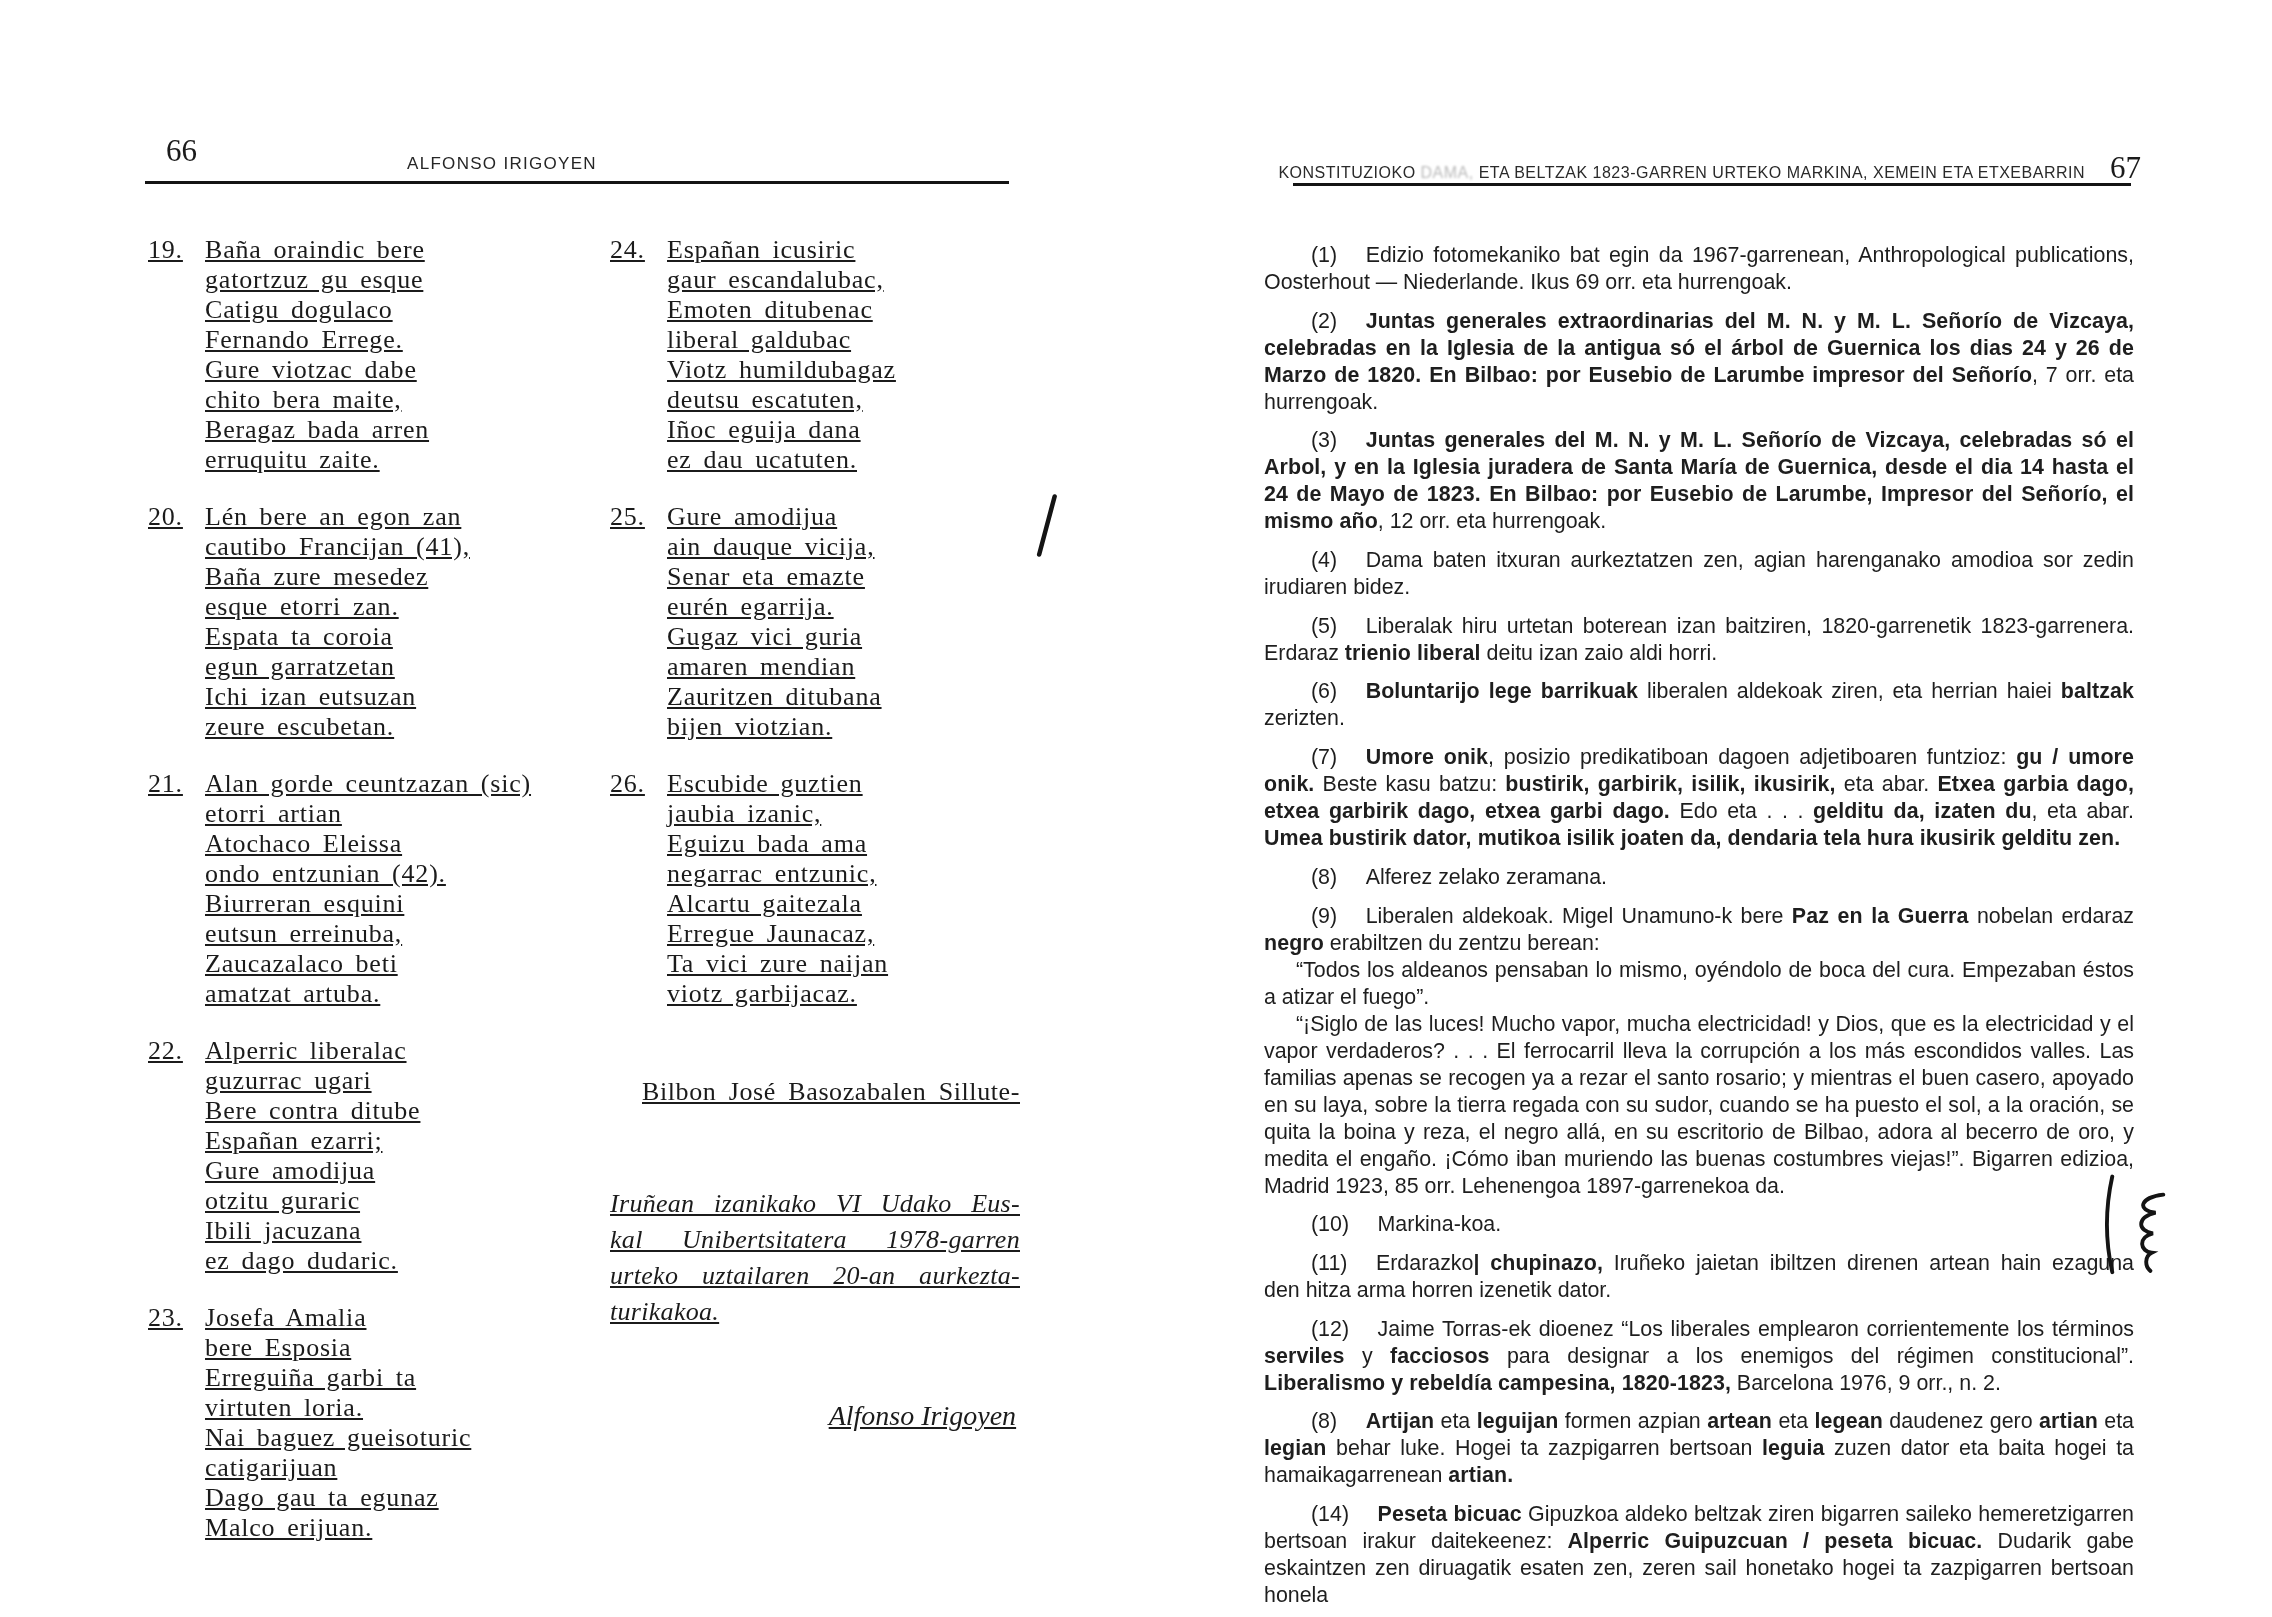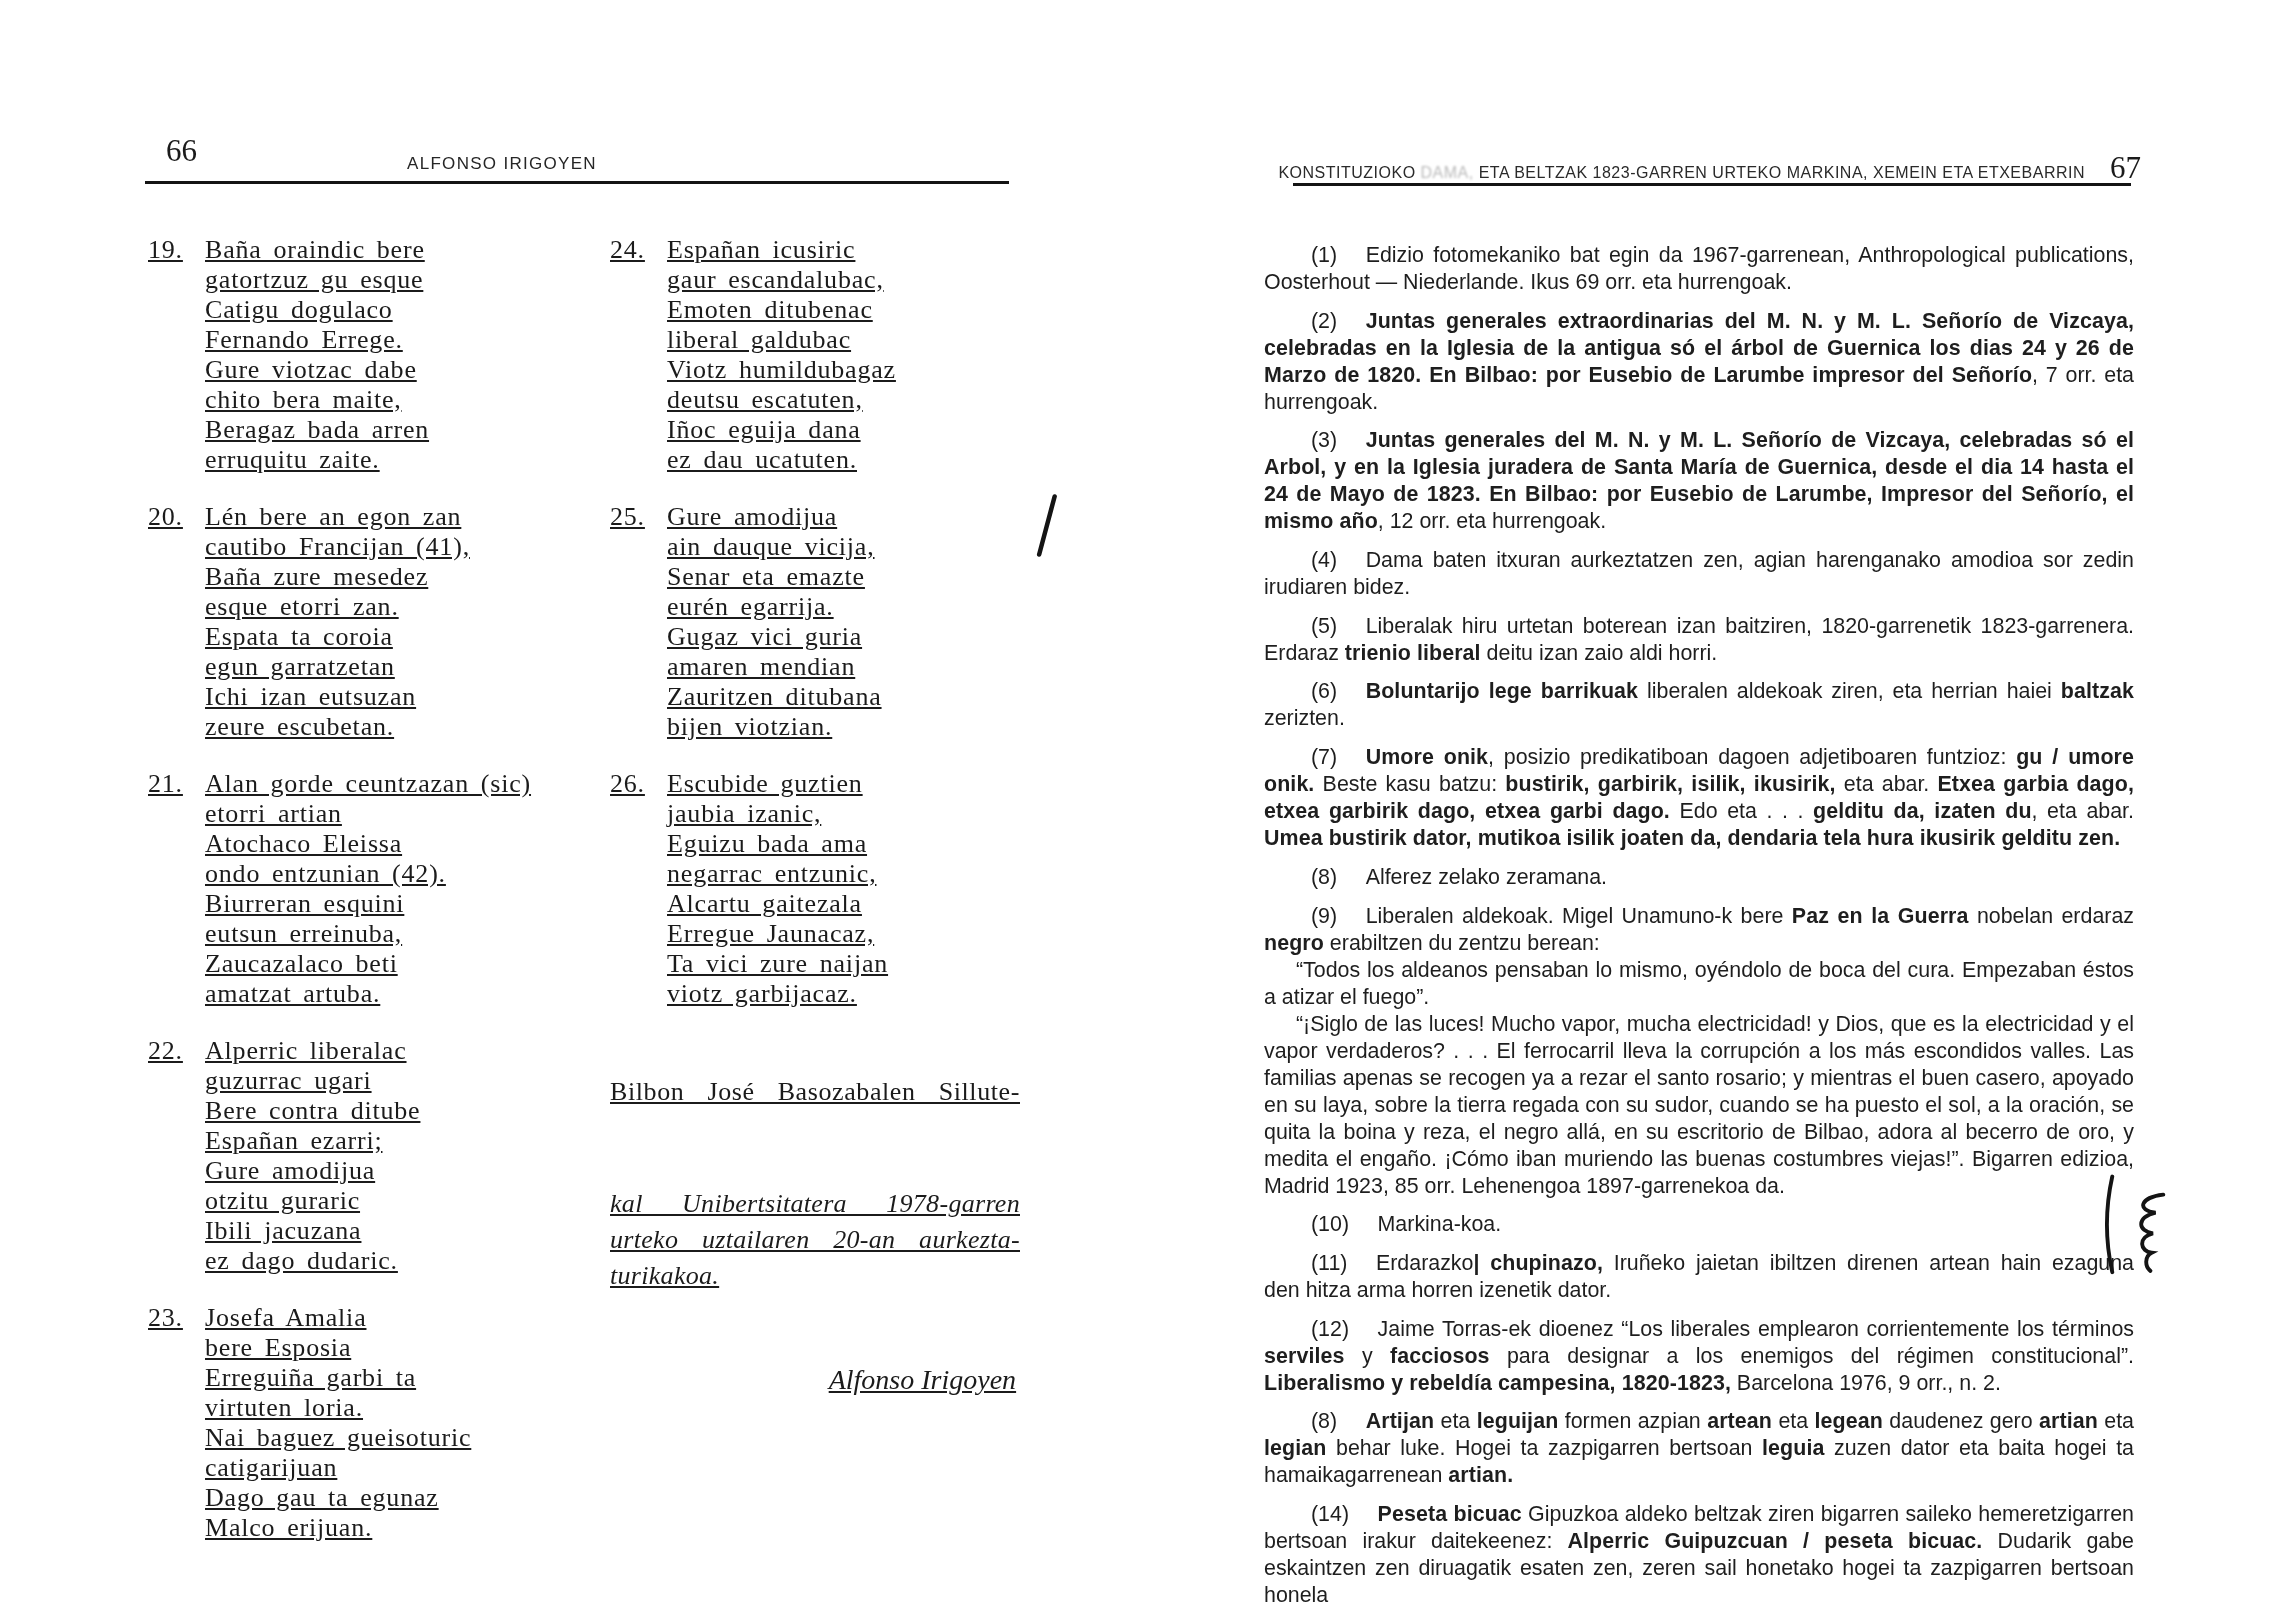--- a/index.html
+++ b/index.html
@@ -14,21 +14,21 @@
   .lp-header{position:absolute; left:149px; top:154px; width:706px; text-align:center;
     font-family:"Liberation Sans", sans-serif; font-size:17px; letter-spacing:1.3px; color:#262626; white-space:nowrap;}
   .lp-rule{position:absolute; left:145px; top:181px; width:864px; height:3.2px; background:#141414;}
   .vcol{position:absolute; top:235px;text-decoration:underline;}
   .vcol1{left:148px; width:421px;}
   .vcol2{left:610px; width:410px;}
   .verse{display:flex; margin:0 0 27px; font:400 26px/30px "Liberation Serif", serif;
     letter-spacing:0.8px; word-spacing:4.5px;}
   .vnum{width:57px; flex:none;}
   .vline{white-space:nowrap;}
-  .colophon{margin-top:65px; font:400 26px/36px "Liberation Serif", serif; letter-spacing:0.6px;}
+  .colophon{margin-top:65px; font:400 26px/36px "Liberation Serif", serif; letter-spacing:0.6px;margin-left:32px;}
   .pres-note{margin-top:76px; font:italic 400 26px/36px "Liberation Serif", serif; letter-spacing:0.3px;}
   .jline{text-align:justify; text-align-last:justify;}
   .signature{margin-top:70px; text-align:right; padding-right:3.9px;
     font:italic 400 28px "Liberation Serif", serif;}
   
   .rp-header{position:absolute; left:1266px; top:150px; width:875px;
     display:flex; justify-content:flex-end; align-items:baseline; gap:25px;}
   .rp-header-text{font-family:"Liberation Sans", sans-serif; font-size:16px; letter-spacing:0.5px;
     color:#2a2a2a; white-space:nowrap;}
   .rp-pagenum{font:400 31px "Liberation Serif", serif;}
@@ -164,20 +164,21 @@
               <div class="vline">Erregue Jaunacaz,</div>
               <div class="vline">Ta vici zure naijan</div>
               <div class="vline">viotz garbijacaz.</div>
             </div>
           </div>
         </div>
       <div class="colophon">
           <div class="jline">Bilbon José Basozabalen Sillute-</div>
         </div>
       <div class="pres-note">
+          <div class="jline">Iruñean izanikako VI Udako Eus-</div>
           <div class="jline">kal Unibertsitatera 1978-garren</div>
           <div class="jline">urteko uztailaren 20-an aurkezta-</div>
           <div>turikakoa.</div>
         </div>
       <div class="signature">Alfonso Irigoyen</div>
     </div>
   </div>
 
   <div>
     <div class="rp-header">

